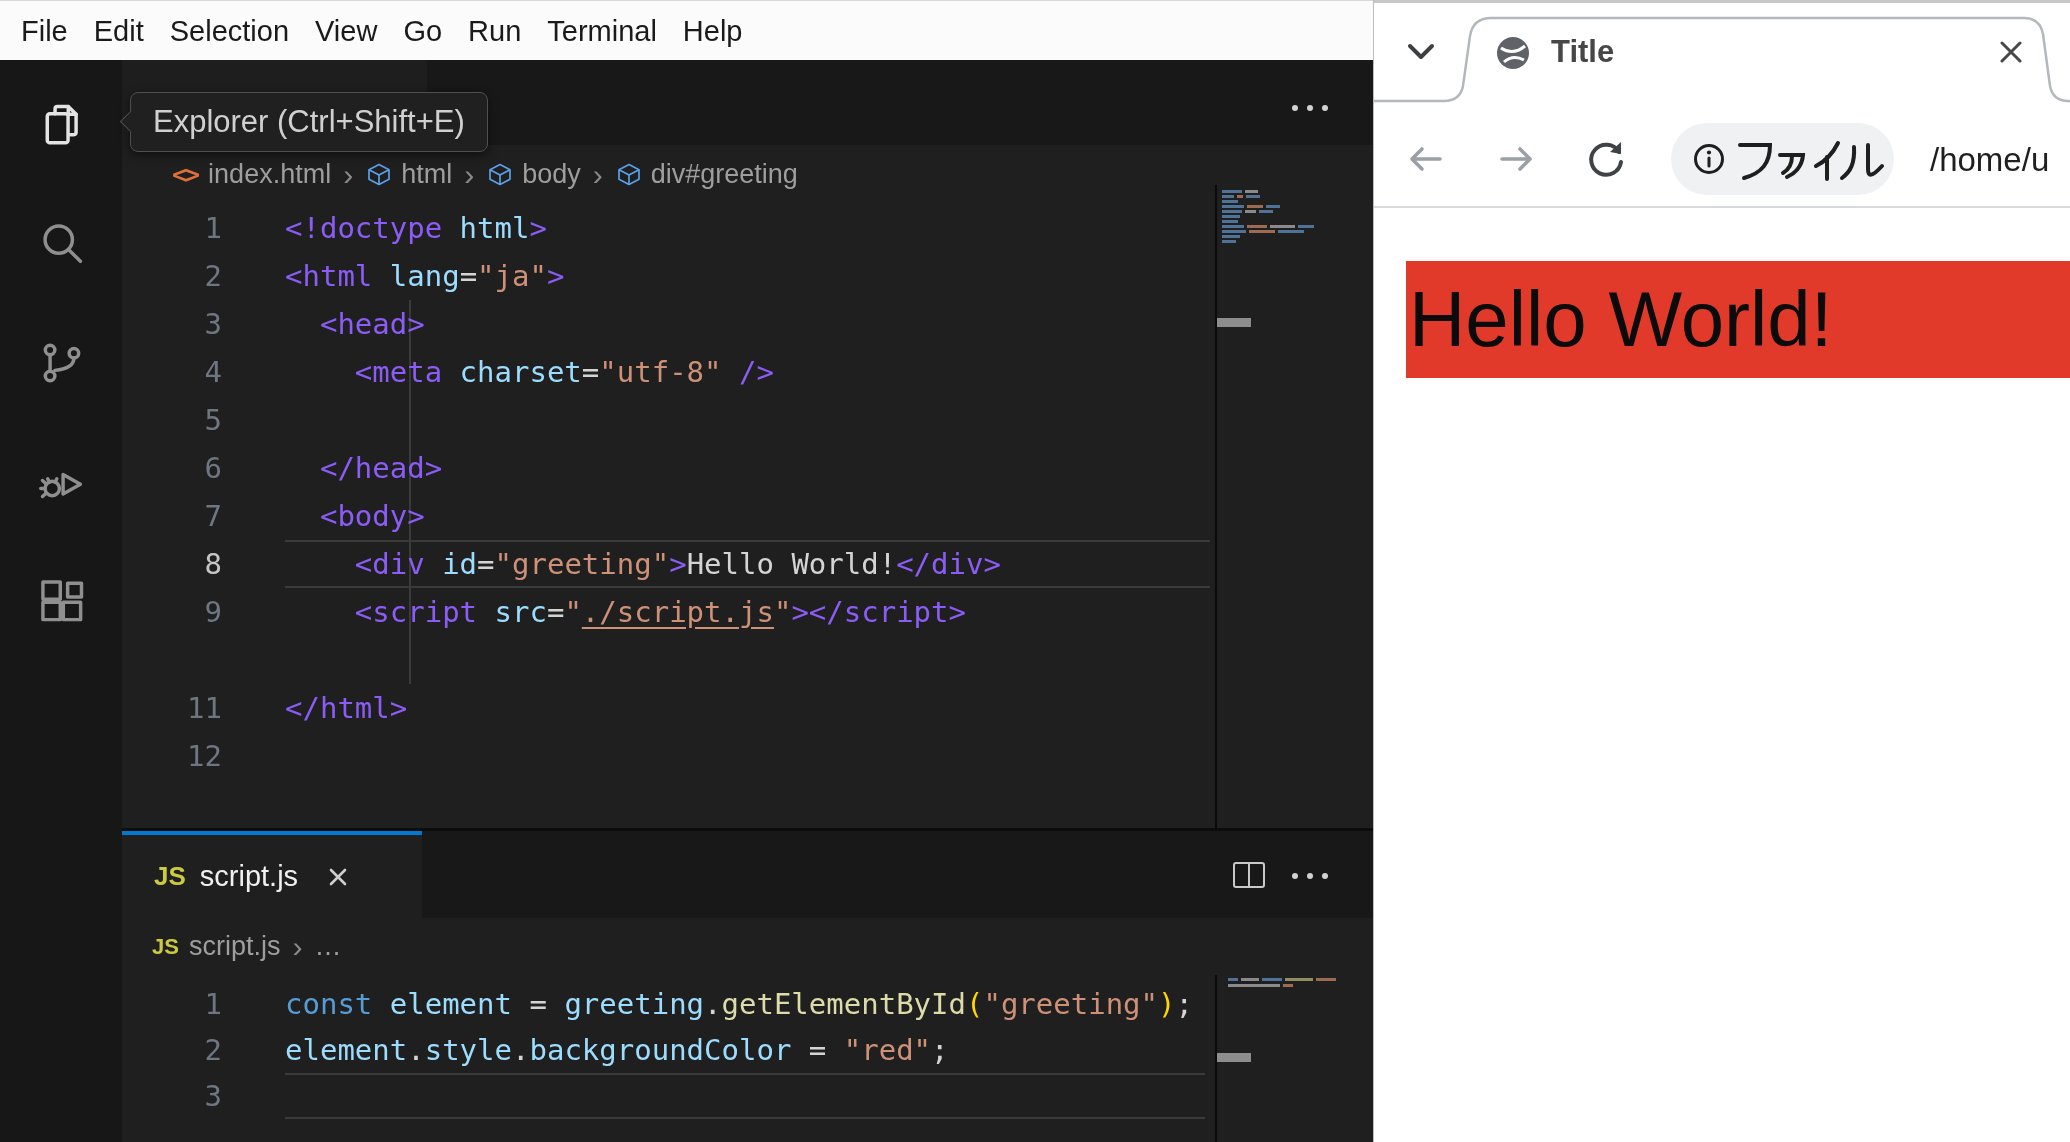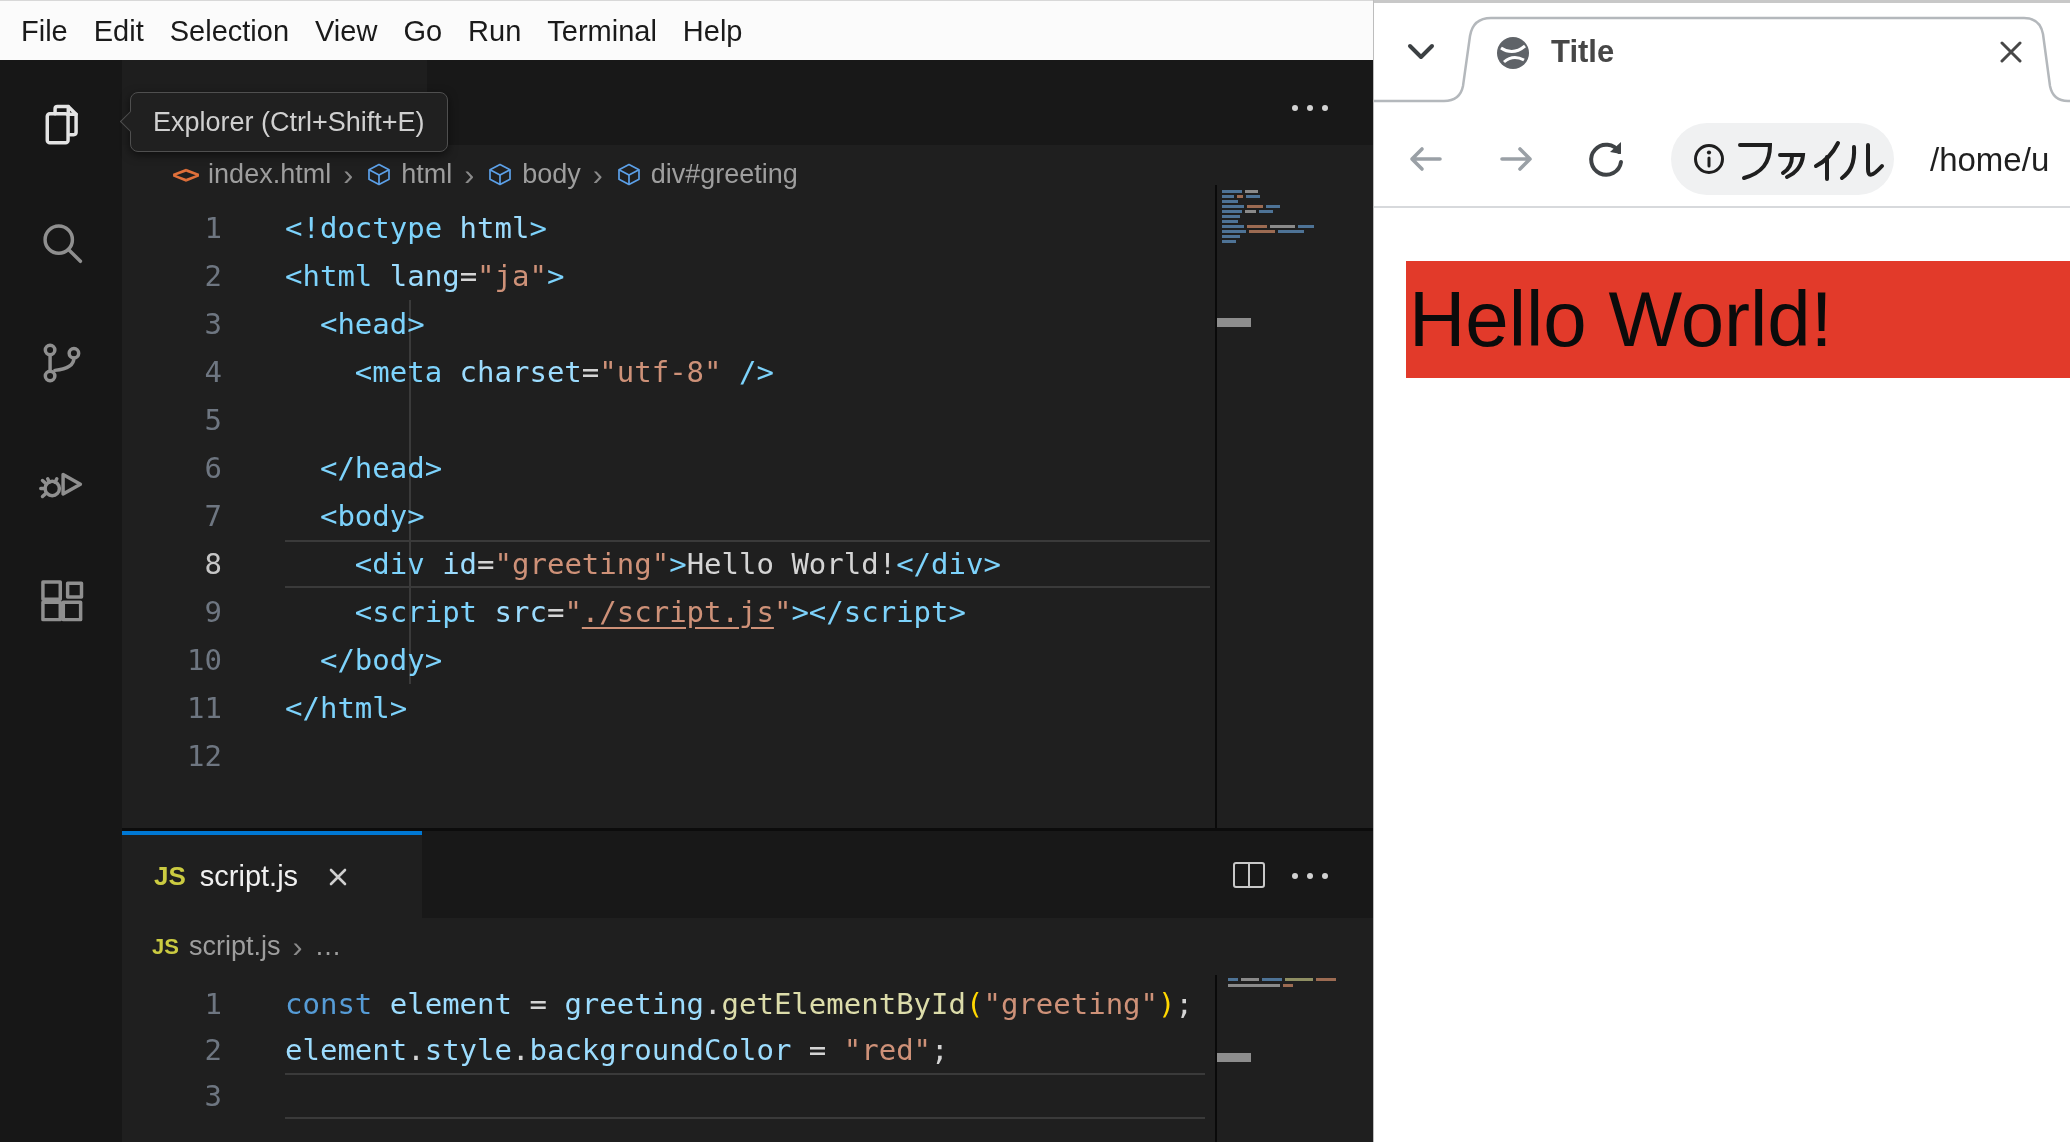--- a/index.html
+++ b/index.html
@@ -19,21 +19,21 @@
   #tabstrip-top{position:absolute;left:122px;top:0;width:1251px;height:85px;background:#181818;}
   #ghost-tab{position:absolute;left:0;top:0;width:305px;height:85px;background:#1e1e1e;}
   .dots{position:absolute;display:flex;gap:9px;}
   .dots i{width:6px;height:6px;border-radius:50%;background:#d2d2d2;}
   #dots-top{right:45px;top:45px;}
   #dots-bottom{right:45px;top:42px;}
   
   #tooltip{position:absolute;left:130px;top:32px;height:58px;background:#202020;border:1px solid #4f4f4f;
            border-radius:8px;display:flex;align-items:center;padding:0 22px;z-index:30;
            box-shadow:0 3px 10px rgba(0,0,0,.55);}
-  #tooltip .txt{font-size:27px;color:#d0d0d0;white-space:nowrap;}
+  #tooltip .txt{font-size:31px;color:#d0d0d0;white-space:nowrap;}
   #tooltip .notch{position:absolute;left:-8px;top:21px;width:14px;height:14px;background:#202020;
            border-left:1px solid #4f4f4f;border-bottom:1px solid #4f4f4f;transform:rotate(45deg);}
   
   .breadcrumb{position:absolute;display:flex;align-items:center;font-size:27px;color:#9e9e9e;}
   #breadcrumb-top{left:172px;top:85px;height:59px;}
   #breadcrumb-bottom{left:152px;top:858px;height:57px;}
   .bc-sep{color:#8a8a8a;font-size:30px;margin:0 12px;line-height:1;}
   .html-glyph{font-family:"DejaVu Sans Mono",monospace;font-weight:bold;color:#e0703a;font-size:25px;letter-spacing:-2px;margin-right:10px;}
   .cube{width:28px;height:28px;margin-right:8px;}
   .cube svg{width:28px;height:28px;stroke:#5ca0e8;fill:none;stroke-width:1.7;stroke-linejoin:round;}
@@ -43,21 +43,21 @@
              font-family:"DejaVu Sans Mono",monospace;font-size:29px;}
   .crow{position:absolute;left:0;width:1093px;}
   .ln{position:absolute;left:0;top:0;bottom:0;width:100px;text-align:right;color:#6e7681;}
   .crow.active .ln{color:#c6c6c6;}
   .dim-active .crow.active .ln{color:#6e7681;}
   .cd{position:absolute;left:163px;top:0;bottom:0;white-space:pre;}
   .lh48 .ln,.lh48 .cd{line-height:48px;}
   .lh46 .ln,.lh46 .cd{line-height:46px;}
   .linehl{position:absolute;left:163px;top:0;bottom:0;box-sizing:border-box;
           border-top:2px solid #3a3a3a;border-bottom:2px solid #3a3a3a;}
-  .tk-tag{color:#7dd3fc}.tk-attr{color:#9cdcfe}.tk-str{color:#ce9178}.tk-pun{color:#d4d4d4}
+  .tk-tag{color:#8b5cf6}.tk-attr{color:#9cdcfe}.tk-str{color:#ce9178}.tk-pun{color:#d4d4d4}
   .tk-txt{color:#d4d4d4}.tk-kw{color:#569cd6}.tk-var{color:#9cdcfe}.tk-fn{color:#dcdcaa}
   .tk-par{color:#ffd700}
   .tk-lnk{color:#ce9178;text-decoration:underline;text-underline-offset:5px;}
   #indent-guide{position:absolute;left:287px;top:240px;width:2px;height:384px;background:#3a3a3a;}
   
   .minimap{position:absolute;width:100px;}
   .mrow{position:absolute;left:0;height:3px;display:flex;gap:3px;}
   .mrow span{height:3px;display:inline-block;}
   .m-b{background:#4e7396}.m-o{background:#9c6b52}.m-w{background:#8a8a8a}.m-y{background:#8f8f63}
   .scrollline{position:absolute;left:1215px;width:2px;background:#0a0a0a;}
@@ -226,24 +226,20 @@
         </div>
         <div class="crow active" style="top: 480px; height: 48px;">
           <div class="linehl" style="width: 925px;"></div>
           <span class="ln">8</span>
           <span class="cd"><span class="tk-tag">    &lt;div</span><span class="tk-attr"> id</span><span class="tk-pun">=</span><span class="tk-str">"greeting"</span><span class="tk-tag">&gt;</span><span class="tk-txt">Hello World!</span><span class="tk-tag">&lt;/div&gt;</span></span>
         </div>
         <div class="crow" style="top: 528px; height: 48px;">
           <span class="ln">9</span>
           <span class="cd"><span class="tk-tag">    &lt;script</span><span class="tk-attr"> src</span><span class="tk-pun">=</span><span class="tk-str">"</span><span class="tk-lnk">./script.js</span><span class="tk-str">"</span><span class="tk-tag">&gt;&lt;/script&gt;</span></span>
         </div>
-        <div class="crow" style="top: 576px; height: 48px;">
-          <span class="ln">10</span>
-          <span class="cd"><span class="tk-tag">  &lt;/body&gt;</span></span>
-        </div>
         <div class="crow" style="top: 624px; height: 48px;">
           <span class="ln">11</span>
           <span class="cd"><span class="tk-tag">&lt;/html&gt;</span></span>
         </div>
         <div class="crow" style="top: 672px; height: 48px;">
           <span class="ln">12</span>
           <span class="cd"></span>
         </div>
       </div>
 

